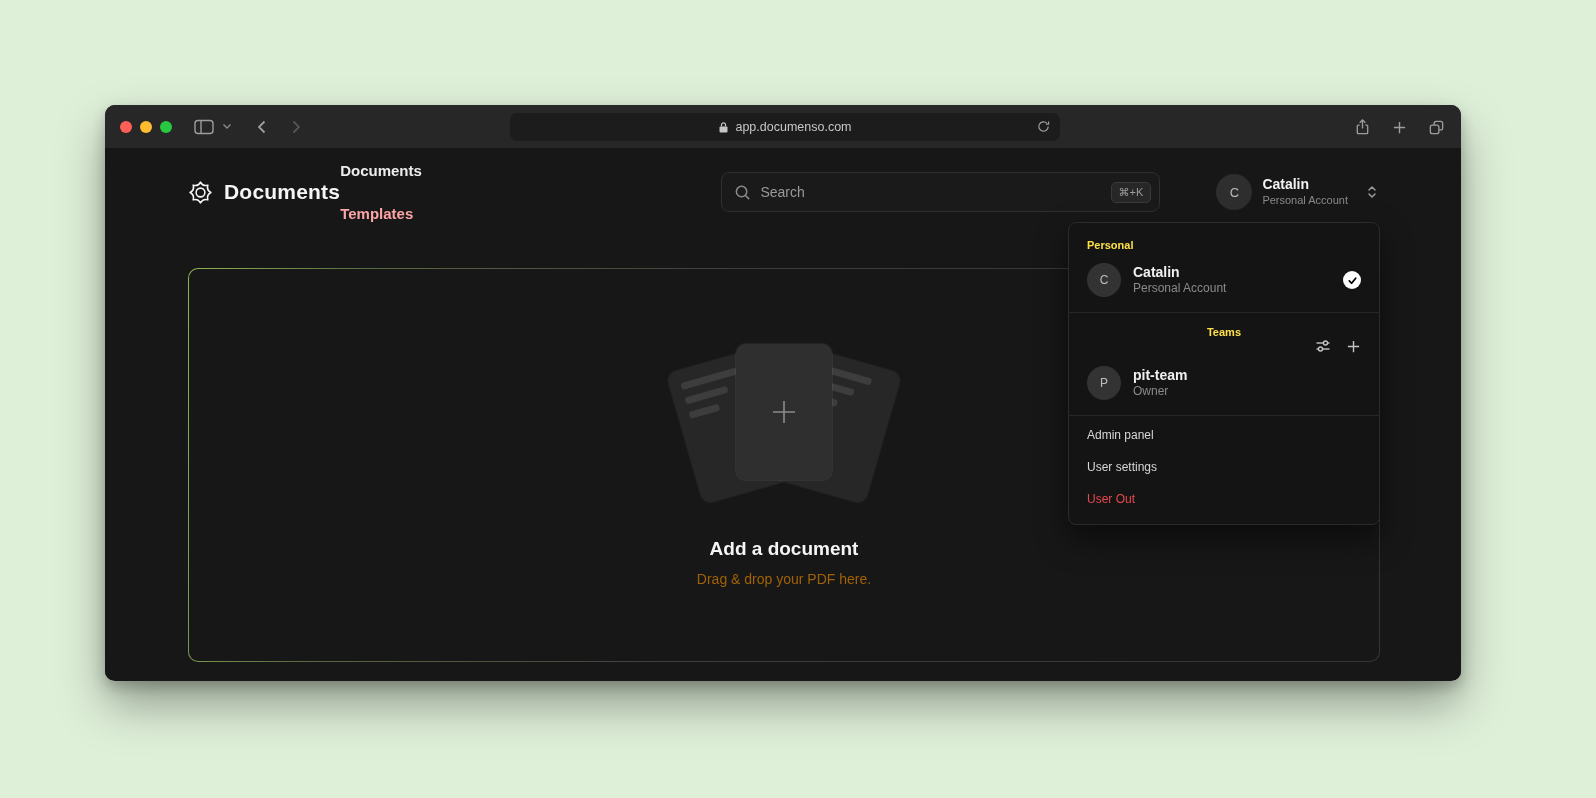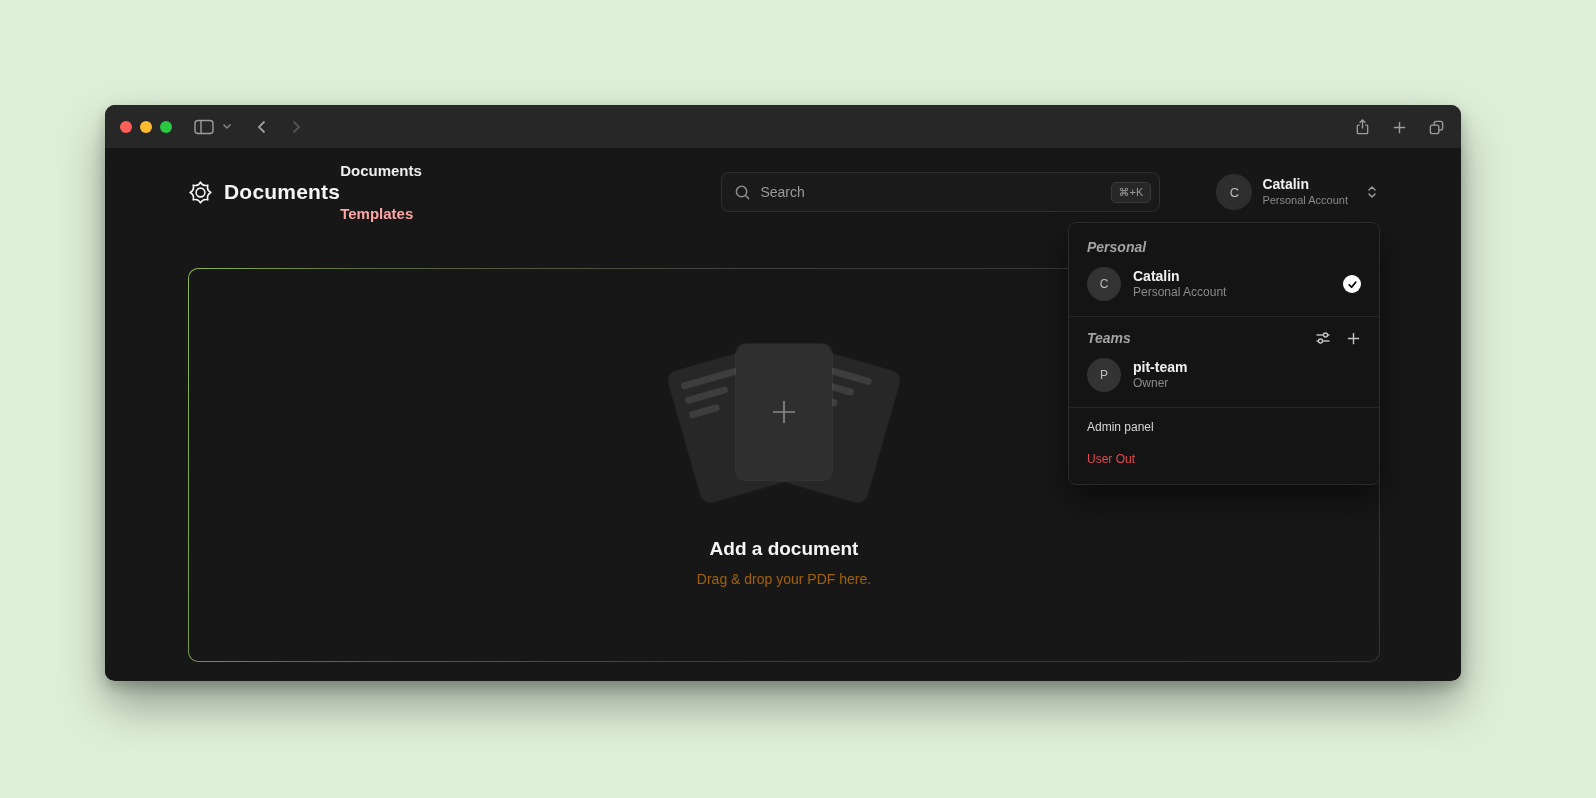--- a/index.html
+++ b/index.html
@@ -79,28 +79,28 @@
   .stripe { height:7px; border-radius:3px; background:#3d3d3d; }
   .stripe.s1 { width:78%; } .stripe.s2 { width:60%; } .stripe.s3 { width:42%; }
   .dz-title { color:#f5f5f5; font-size:19px; font-weight:700; margin-bottom:11px; }
   .dz-sub { color:#a16207; font-size:14px; }
   
   .menu {
     position:absolute; right:81px; top:73px; width:312px; z-index:20;
     background:#141414; border:1px solid #2b2b2b; border-radius:8px;
     box-shadow:0 14px 30px rgba(0,0,0,.5); padding:6px 0 4px;
   }
-  .menu-label { padding:10px 18px 8px; color:#a3a3a3; font-size:14px; font-weight:700;font-style:italic; }
+  .menu-label { padding:10px 18px 8px; color:#fde047; font-size:11px; font-weight:700; }
   .menu-account { display:flex; align-items:center; gap:12px; padding:4px 18px 12px; cursor:pointer; }
   .menu-account .avatar { width:34px; height:34px; background:#333333; font-size:12px; }
   .m-name { color:#f0f0f0; font-size:14px; font-weight:600; line-height:1.3; }
   .m-sub { color:#8a8a8a; font-size:12px; line-height:1.3; }
   .check { margin-left:auto; width:18px; height:18px; border-radius:50%; background:#ffffff; display:flex; align-items:center; justify-content:center; flex:none; }
   .menu-divider { height:1px; background:#272727; margin:3px 0; }
-  .teams-head { display:flex; align-items:center; padding:10px 18px 8px; }
+  .teams-head { display:flex; align-items:center; padding:10px 18px 8px;flex-direction:column; }
   .teams-head .menu-label { padding:0; }
   .teams-icons { margin-left:auto; display:flex; gap:15px; color:#c4c4c4; align-items:center; }
   .teams-icons span { cursor:pointer; display:flex; }
   .menu-item { padding:9px 18px; color:#d6d6d6; font-size:12px; cursor:pointer; }
   .menu-item.signout { color:#e5484d; padding-bottom:14px; }
 </style>
 </head>
 <body>
 
 <div class="window">
@@ -128,20 +128,35 @@
             <path d="M10.5 2.5 L5 8 L10.5 13.5"></path>
           </svg>
       </span>
       <span class="tb-btn nav-fwd">
         <svg width="16" height="16" viewBox="0 0 16 16" fill="none" stroke="currentColor" stroke-width="1.8">
             <path d="M5.5 2.5 L11 8 L5.5 13.5"></path>
           </svg>
       </span>
     </div>
 
+    <div class="addressbar">
+      <span style="display:flex;">
+        <svg width="11" height="13" viewBox="0 0 11 13" fill="none" stroke="#c6c6c6" stroke-width="1.2">
+            <rect x="1.5" y="5.5" width="8" height="6" rx="1" fill="#c6c6c6" stroke="none"></rect>
+            <path d="M3.5 5.5 V3.8 a2 2 0 0 1 4 0 V5.5"></path>
+          </svg>
+      </span>
+      <span>app.documenso.com</span>
+      <span class="addr-refresh">
+        <svg width="15" height="15" viewBox="0 0 16 16" fill="none" stroke="currentColor" stroke-width="1.3">
+            <path d="M13 8a5 5 0 1 1-1.5-3.57"></path>
+            <path d="M13.4 2.6 V5.4 H10.6"></path>
+          </svg>
+      </span>
+    </div>
 
     <div class="tb-right">
       <span class="tb-btn">
         <svg width="17" height="18" viewBox="0 0 18 18" fill="none" stroke="currentColor" stroke-width="1.4">
             <path d="M6 4.5 L9 1.5 L12 4.5"></path>
             <line x1="9" y1="1.5" x2="9" y2="10.5"></line>
             <path d="M6 7 H4.5 A1 1 0 0 0 3.5 8 V15 A1 1 0 0 0 4.5 16 H13.5 A1 1 0 0 0 14.5 15 V8 A1 1 0 0 0 13.5 7 H12"></path>
           </svg>
       </span>
       <span class="tb-btn">
@@ -273,17 +288,18 @@
         <span class="avatar">P</span>
         <span>
           <div class="m-name">pit-team</div>
           <div class="m-sub">Owner</div>
         </span>
       </div>
 
       <div class="menu-divider"></div>
 
       <div class="menu-item">Admin panel</div>
+      <div class="menu-item">User settings</div>
       <div class="menu-item signout">User Out</div>
     </div>
 
   </div>
 </div>
 
 </body></html>

